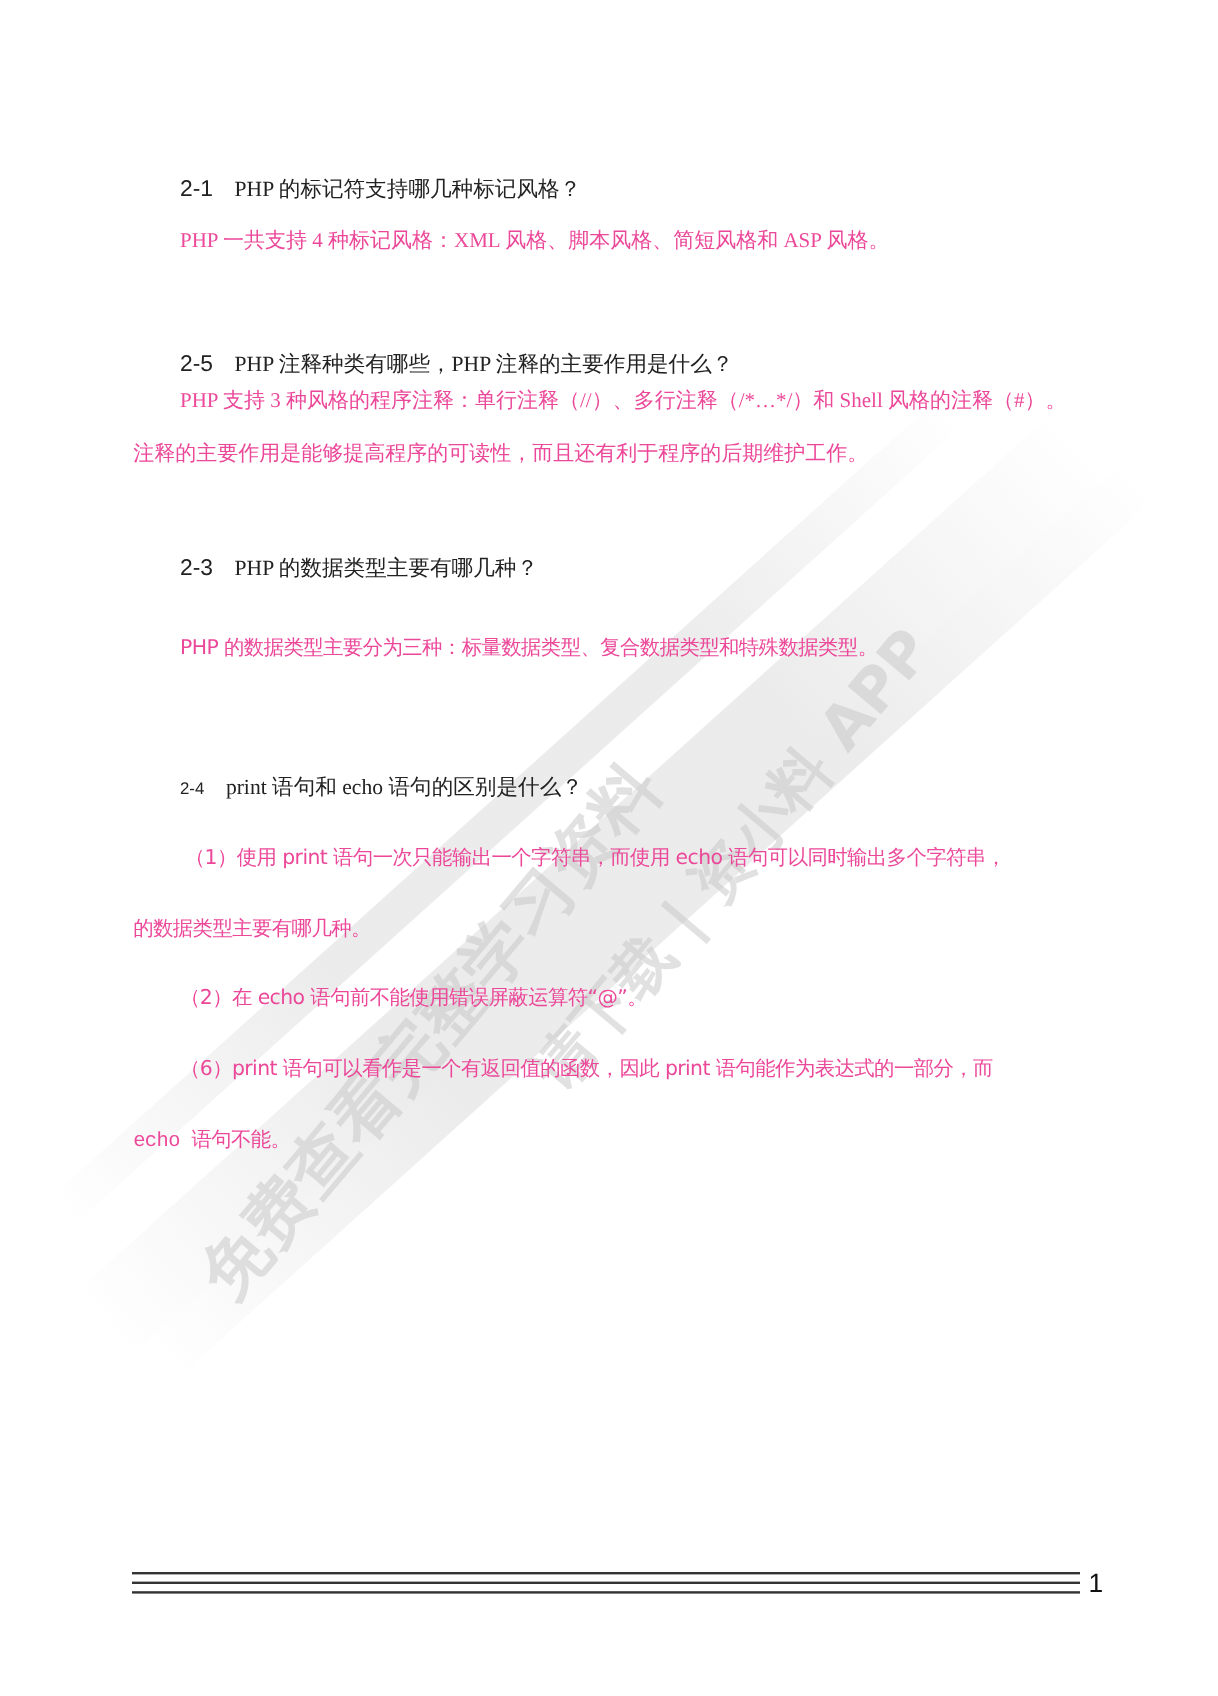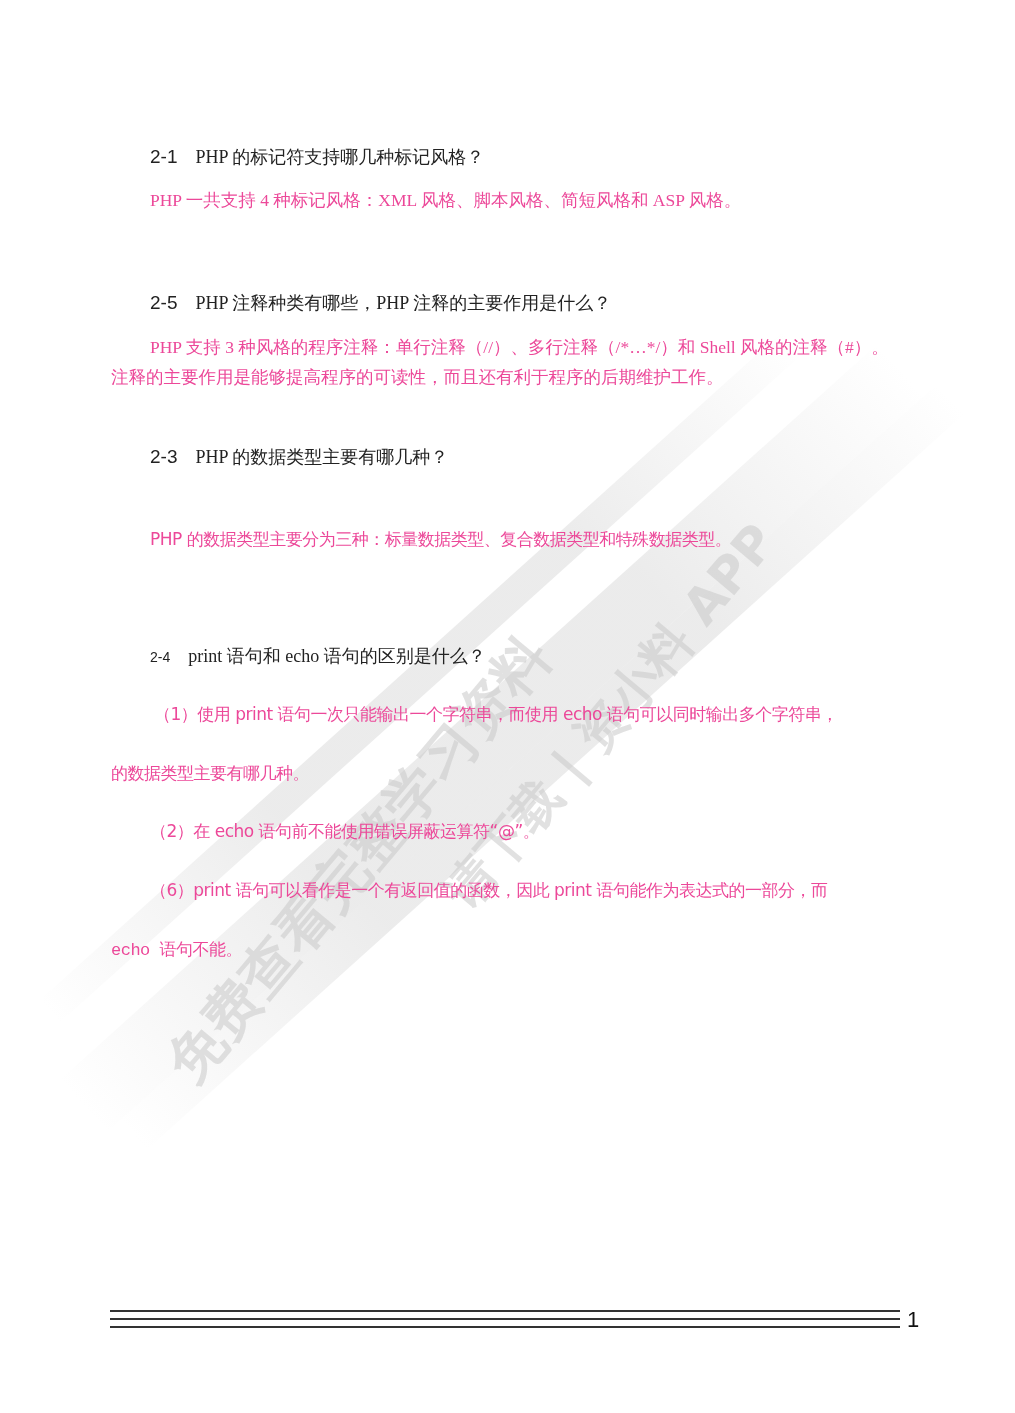--- a/index.html
+++ b/index.html
@@ -28,24 +28,24 @@
 <div class="wm-text" style="left:430px; top:880px; font-size:50px;">请下载 | 资小料 APP</div>
 
 <div class="q" style="left:150px; top:145px;">
   <span class="num">2-1</span><span>PHP 的标记符支持哪几种标记风格？</span>
 </div>
 <div class="a" style="left:150px; top:188px;">PHP 一共支持 4 种标记风格：XML 风格、脚本风格、简短风格和 ASP 风格。</div>
 
 <div class="q" style="left:150px; top:291px;">
   <span class="num">2-5</span><span>PHP 注释种类有哪些，PHP 注释的主要作用是什么？</span>
 </div>
-<div class="a" style="left:150px; top:335px;">PHP 支持 3 种风格的程序注释：单行注释（//）、多行注释（/*…*/）和 Shell 风格的注释（#）。</div>
+<div class="a" style="left:150px; top:321px;">PHP 支持 3 种风格的程序注释：单行注释（//）、多行注释（/*…*/）和 Shell 风格的注释（#）。</div>
 <div class="a" style="left:111px; top:365px;">注释的主要作用是能够提高程序的可读性，而且还有利于程序的后期维护工作。</div>
 
-<div class="q" style="left:150px; top:445px;text-align:center;">
+<div class="q" style="left:150px; top:461px;text-align:center;">
   <span class="num">2-3</span><span>PHP 的数据类型主要有哪几种？</span>
 </div>
 <div class="a sans" style="left:150px; top:528px;">PHP 的数据类型主要分为三种：标量数据类型、复合数据类型和特殊数据类型。</div>
 
 <div class="q" style="left:150px; top:644px;">
   <span class="num" style="font-family:Liberation Sans, sans-serif; font-size:14px;">2-4</span><span>print 语句和 echo 语句的区别是什么？</span>
 </div>
 <div class="a sans" style="left:154px; top:703px;">（1）使用 print 语句一次只能输出一个字符串，而使用 echo 语句可以同时输出多个字符串，</div>
 <div class="a sans" style="left:111px; top:762px;">的数据类型主要有哪几种。</div>
 <div class="a sans" style="left:150px; top:820px;">（2）在 echo 语句前不能使用错误屏蔽运算符“@”。</div>

